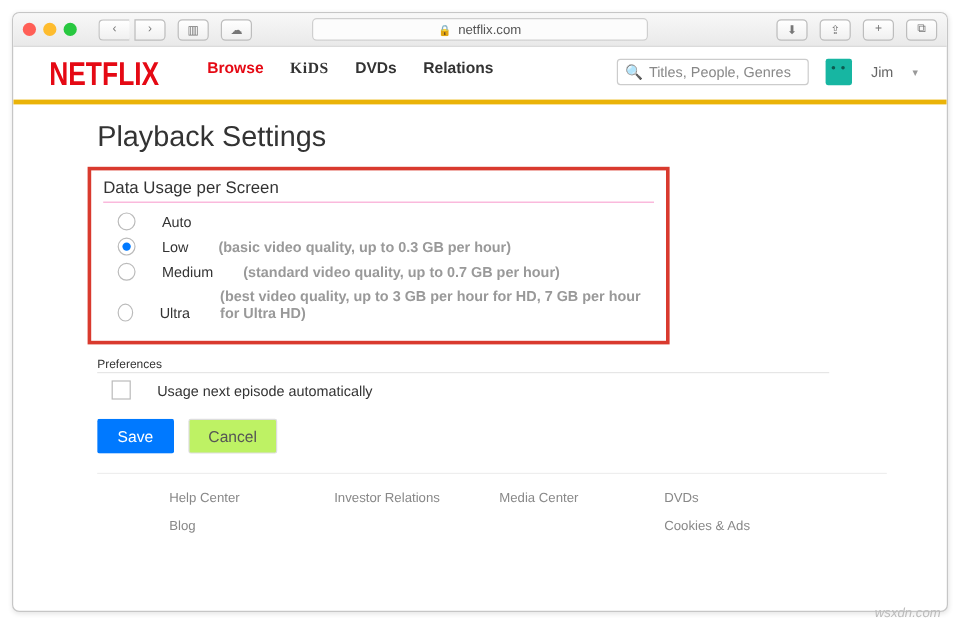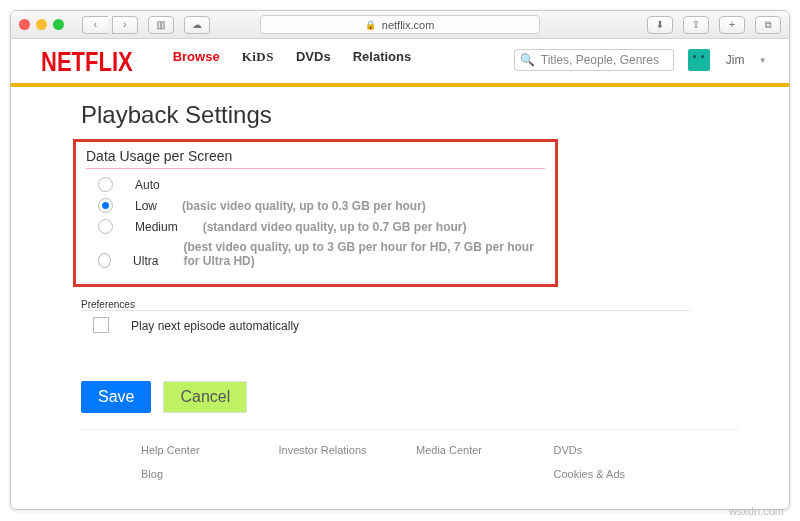--- a/index.html
+++ b/index.html
@@ -102,36 +102,36 @@
   .radio {
     width:15px; height:15px; border:1px solid #bbb; border-radius:50%; background:#fff;
     display:flex; align-items:center; justify-content:center;
   }
   .radio.selected::after { content:""; width:7px; height:7px; border-radius:50%; background:#0079ff;}
   .label-main { color:#333; }
   .label-sub { color:#999; margin-left:3px;font-weight:bold;}
   .pref-section-title { font-size:10px; color:#333; margin:4px 0 6px 0; padding-bottom:0; border-bottom:1px solid #e6e6e6; width:610px;}
   .checkbox { width:16px; height:16px; border:1px solid #bbb; background:#fff; }
   .actions { display:flex; gap:12px; margin: 16px 0 0 0;}
-  .btn { padding:6px 16px; font-size:16px; border-radius:2px; border:1px solid transparent; cursor:pointer;margin-top:32px;}
+  .btn { padding:6px 16px; font-size:13px; border-radius:2px; border:1px solid transparent; cursor:pointer;}
   .btn.primary { background:#0079ff; color:#fff; }
   .btn.secondary { background:#bef264; color:#555; border-color:#ddd;}
   .footer {
     border-top:1px solid #eee;
     padding: 14px 60px 0 60px;
     display:grid; grid-template-columns:repeat(4,1fr);
     row-gap:10px; column-gap:12px;
     font-size:11px; color:#888;
     margin-top:16px;
     gap:12px;
   }
   .footer a { color:#888; text-decoration:none; }
   .watermark {
     position:absolute; right:16px; bottom:4px;
-    font-size:11px; color:#bbb;
+    font-size:11px; color:#bbb;font-style:italic;
   }
 </style>
 </head>
 <body>
 
 <div class="browser">
   <div class="titlebar">
     <div class="traffic">
       <div class="dot red"></div>
       <div class="dot yellow"></div>
@@ -201,21 +201,21 @@
         <div class="radio-row">
           <div class="radio"></div>
           <span class="label-main">Ultra</span>
           <span class="label-sub">(best video quality, up to 3 GB per hour for HD, 7 GB per hour for Ultra HD)</span>
         </div>
       </div>
 
       <div class="pref-section-title">Preferences</div>
       <div class="check-row">
         <div class="checkbox"></div>
-        <span class="label-main">Play next episode automatically</span>
+        <span class="label-main">Usage next episode automatically</span>
       </div>
 
       <div class="actions">
         <button class="btn primary">Save</button>
         <button class="btn secondary">Cancel</button>
       </div>
 
       <div class="footer">
         <a>Help Center</a>
         <a>Investor Relations</a>

